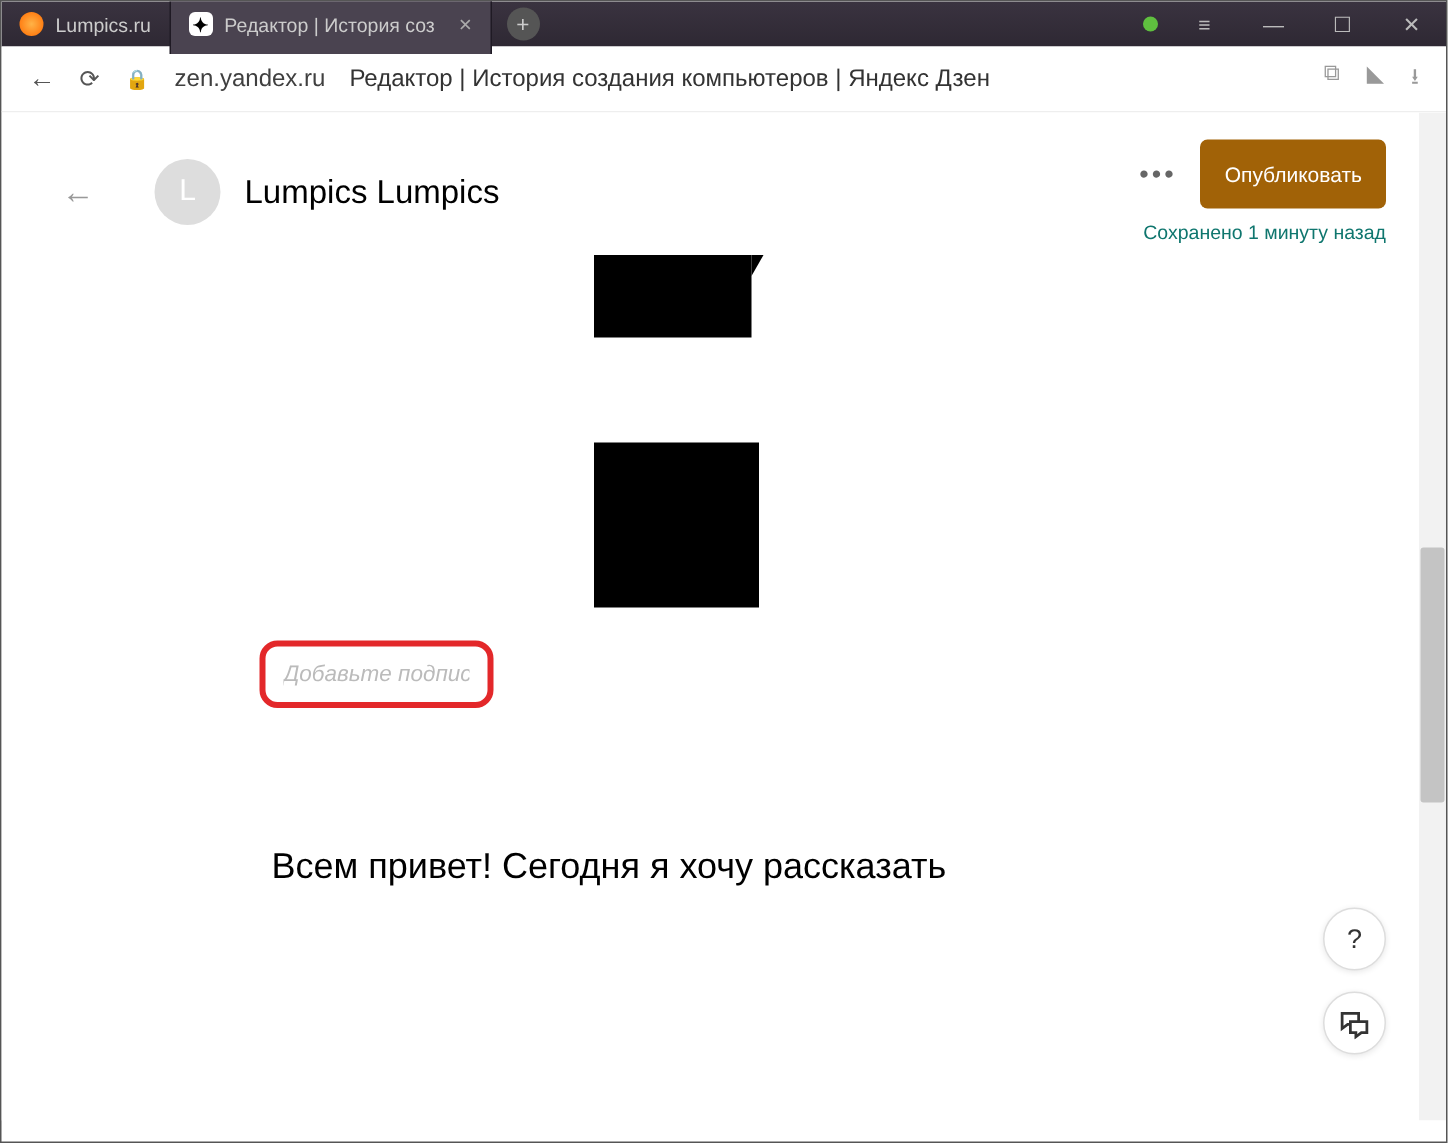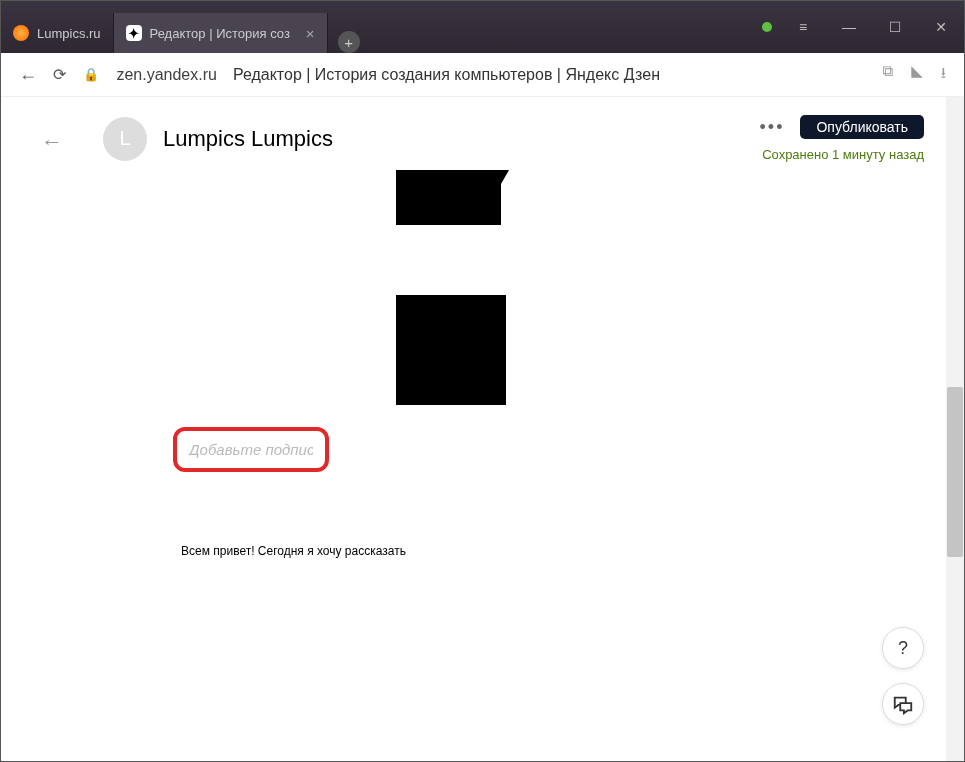--- a/index.html
+++ b/index.html
@@ -1,17 +1,17 @@
 <!DOCTYPE html>
 <html><head>
 <meta charset="utf-8">
 <style>
 *{margin:0;padding:0;box-sizing:border-box;font-family:Arial,sans-serif}
 body{width:965px;height:762px;background:#fff;overflow:hidden;position:relative;border:1px solid #555}
-.titlebar{height:52px;background:linear-gradient(#3a3340,#2e2833);display:flex;align-items:flex-end;color:#ccc}
+.titlebar{height:30px;background:linear-gradient(#3a3340,#2e2833);display:flex;align-items:center;color:#ccc}
 .tab{height:40px;display:flex;align-items:center;padding:0 12px;font-size:13px;border-right:1px solid #1f1a24;gap:8px}
 .tab.active{background:#4a4350}
 .favicon{width:16px;height:16px;border-radius:50%}
 .favicon.orange{background:radial-gradient(circle,#ffb347,#ff6a00)}
 .favicon.zen{background:#fff;border-radius:4px;display:flex;align-items:center;justify-content:center;color:#000;font-weight:bold;font-size:13px}
 .tab-close{margin-left:8px;color:#aaa;font-size:15px;cursor:pointer}
 .newtab{width:22px;height:22px;background:#555;border-radius:50%;display:flex;align-items:center;justify-content:center;color:#ccc;font-size:15px;margin-left:10px;cursor:pointer}
 .win-controls{margin-left:auto;display:flex;align-items:center;height:100%}
 .win-btn{width:46px;height:46px;display:flex;align-items:center;justify-content:center;color:#bbb;font-size:14px}
 .status-dot{width:10px;height:10px;background:#5fbf3f;border-radius:50%;margin-right:8px}
@@ -23,33 +23,33 @@
 .pagetitle{color:#333;font-size:16px;margin-left:0;flex:1;white-space:nowrap;overflow:hidden}
 .addr-icons{display:flex;gap:18px;color:#999;font-size:15px}
 .content{position:relative;height:672px;background:#fff;overflow:hidden}
 .editor-header{display:flex;align-items:center;padding:18px 40px 8px 40px}
 .back-arrow{color:#999;font-size:22px;margin-right:40px;cursor:pointer}
 .avatar{width:44px;height:44px;border-radius:50%;background:#ddd;display:flex;align-items:center;justify-content:center;color:#fff;font-size:20px;margin-right:16px}
 .channel-name{font-size:22px;font-weight:normal;color:#000}
 .header-right{margin-left:auto;display:flex;flex-direction:column;align-items:flex-end;gap:8px}
 .header-top{display:flex;align-items:center;gap:16px}
 .more-btn{color:#666;font-size:18px;letter-spacing:2px;cursor:pointer}
-.publish-btn{background:#0f172a;color:#fff;padding:4px 16px;border:none;border-radius:5px;font-size:14px;cursor:pointer}
-.save-status{color:#4d7c0f;font-size:13px}
+.publish-btn{background:#a16207;color:#fff;padding:15px 16px;border:none;border-radius:5px;font-size:14px;cursor:pointer}
+.save-status{color:#0f766e;font-size:13px}
 .article{padding:0 180px;position:relative}
 .img-block{position:relative;width:560px;height:245px;margin-bottom:12px}
 .shape1{position:absolute;left:215px;top:0;width:105px;height:55px;background:#000}
 .tri1{position:absolute;left:320px;top:0;width:0;height:0;border-top:14px solid #000;border-right:8px solid transparent}
 .shape2{position:absolute;left:215px;top:130;width:0;height:0}
 .shape2{position:absolute;left:215px;top:125px;width:110px;height:110px;background:#000}
 .caption-wrap{position:relative;display:inline-block;margin-top:8px}
 .caption-input{border:none;outline:none;font-size:15px;font-style:italic;color:#999;padding:6px 8px;width:140px;background:transparent}
 .caption-input::placeholder{color:#bbb;font-style:italic}
 .highlight{position:absolute;left:-8px;top:-8px;right:-8px;bottom:-8px;border:4px solid #e3282a;border-radius:12px;pointer-events:none}
-.body-text{margin-top:80px;font-size:12px;color:#000}
+.body-text{margin-top:100px;font-size:24px;color:#000}
 .scrollbar{position:absolute;right:0;top:0;width:18px;height:100%;background:#f2f2f2}
 .thumb{position:absolute;right:1px;top:290px;width:16px;height:170px;background:#c4c4c4;border-radius:2px}
 .help-btn{position:absolute;right:40px;bottom:100px;width:42px;height:42px;border-radius:50%;background:#fff;border:1px solid #ddd;box-shadow:0 1px 4px rgba(0,0,0,.1);display:flex;align-items:center;justify-content:center;font-size:18px;color:#333;cursor:pointer}
 .chat-btn{position:absolute;right:40px;bottom:44px;width:42px;height:42px;border-radius:50%;background:#fff;border:1px solid #ddd;box-shadow:0 1px 4px rgba(0,0,0,.1);display:flex;align-items:center;justify-content:center;cursor:pointer}
 .addr-icon{cursor:pointer}
 </style>
 </head>
 <body>
 
 <div class="titlebar">

